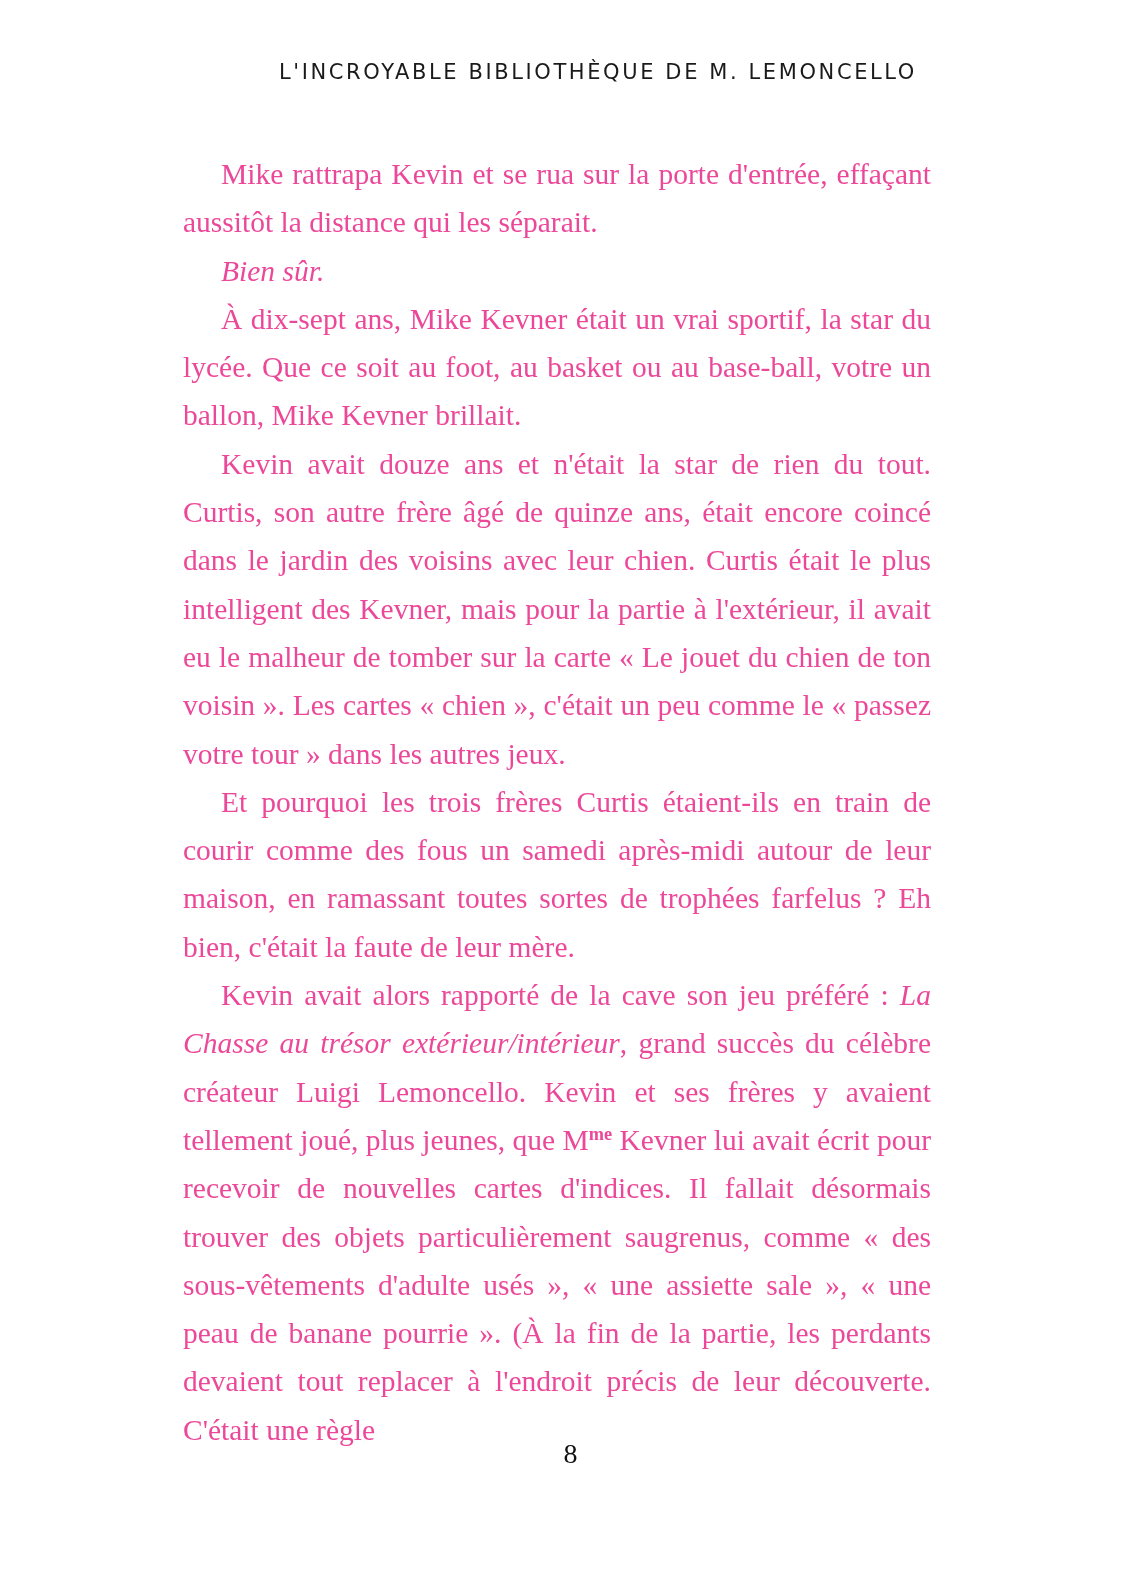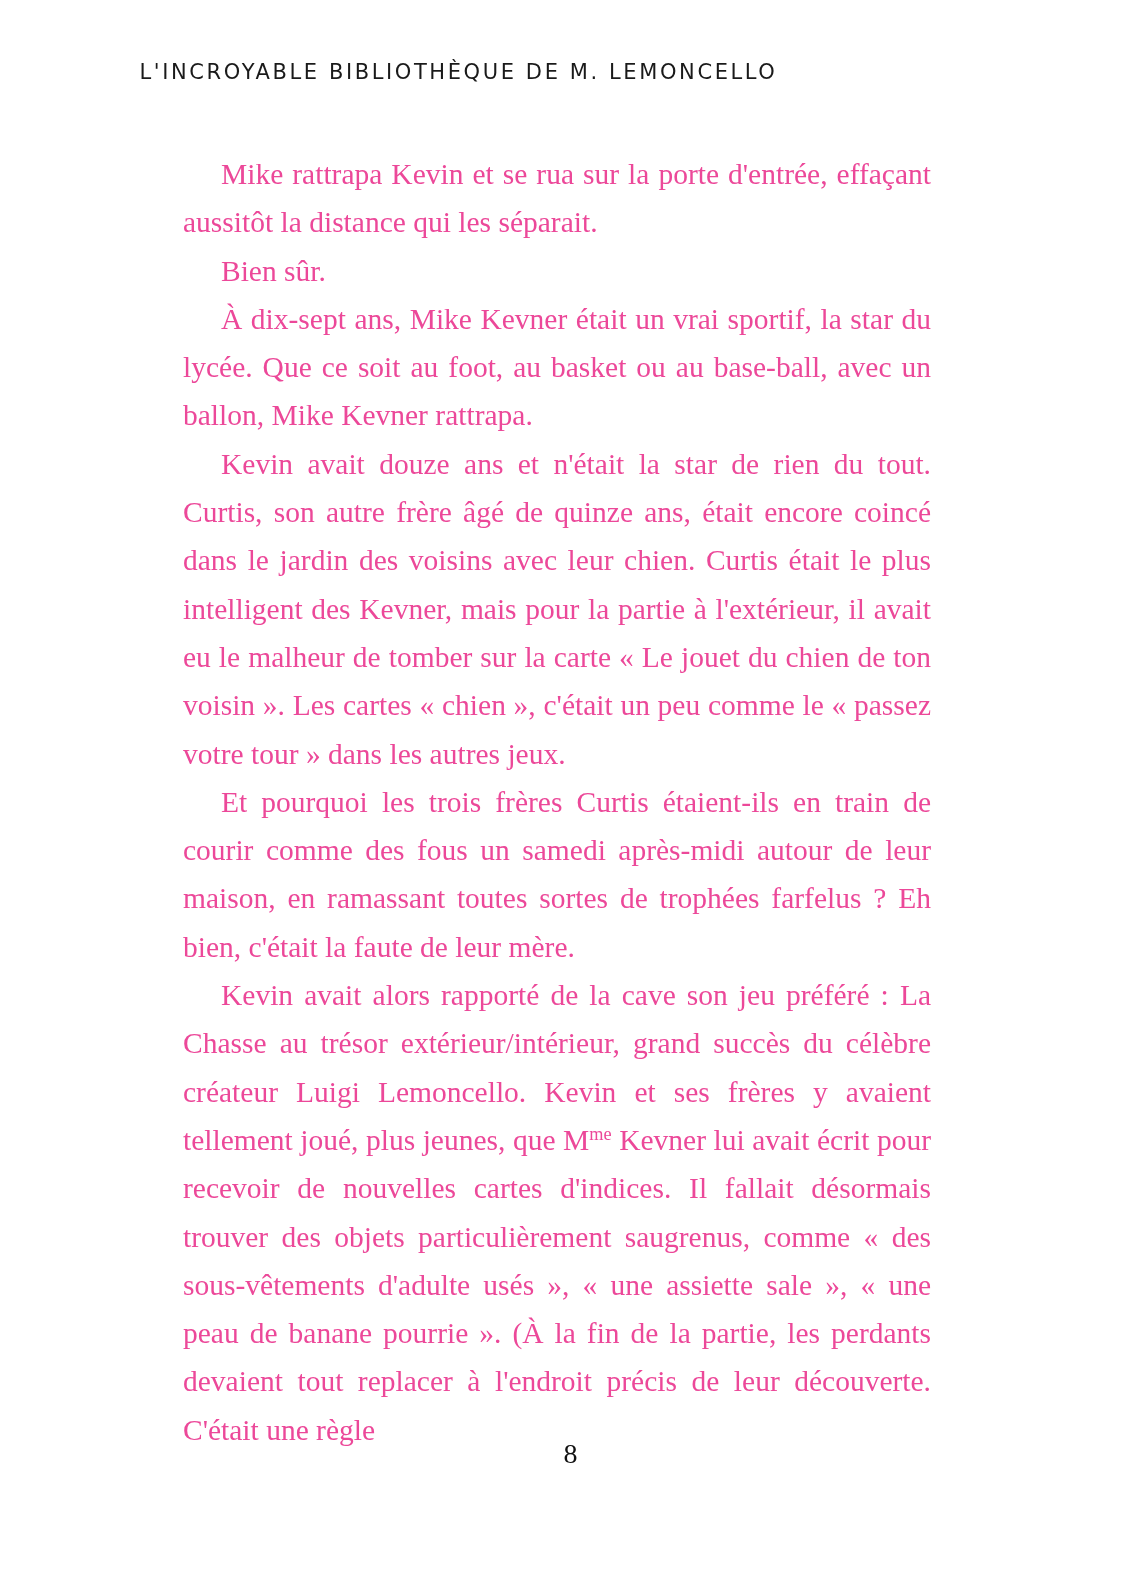--- a/index.html
+++ b/index.html
@@ -20,21 +20,21 @@
     top: 0; left: 0;
     width: 1141px;
     height: 1573px;
     background: #ffffff;
   }
   .running-head {
     position: absolute;
     top: 60px;
     left: 0;
     width: 917px;
-    text-align: center;
+    text-align: right;
     font-family: "DejaVu Sans", sans-serif;
     font-size: 21px;
     letter-spacing: 2.6px;
     color: #1a1a1a;
     white-space: nowrap;
   }
   .body-text {
     position: absolute;
     top: 150px;
     left: 183px;
@@ -43,25 +43,27 @@
     line-height: 48.3px;
     text-align: justify;
     text-justify: inter-word;
     color: #ec4899;
   }
   .body-text p {
     margin: 0;
     text-indent: 38px;
   }
   .it {
+    font-style: italic;
   }
   sup.ord {
     font-size: 0.62em;
     vertical-align: 0.55em;
     line-height: 0;
+    font-weight: bold;
   }
   .folio {
     position: absolute;
     top: 1438px;
     left: 0;
     width: 1141px;
     text-align: center;
     font-size: 28px;
     color: #111111;
   }
@@ -72,21 +74,21 @@
 <div class="page">
 
   <div class="running-head">L'INCROYABLE BIBLIOTHÈQUE DE M. LEMONCELLO</div>
 
   <div class="body-text">
 
     <p>Mike rattrapa Kevin et se rua sur la porte d'entrée, effaçant aussitôt la distance qui les séparait.</p>
 
     <p class="it">Bien sûr.</p>
 
-    <p>À dix-sept ans, Mike Kevner était un vrai sportif, la star du lycée. Que ce soit au foot, au basket ou au base-ball, avec un ballon, Mike Kevner rattrapa.</p>
+    <p>À dix-sept ans, Mike Kevner était un vrai sportif, la star du lycée. Que ce soit au foot, au basket ou au base-ball, votre un ballon, Mike Kevner brillait.</p>
 
     <p>Kevin avait douze ans et n'était la star de rien du tout. Curtis, son autre frère âgé de quinze ans, était encore coincé dans le jardin des voisins avec leur chien. Curtis était le plus intelligent des Kevner, mais pour la partie à l'extérieur, il avait eu le malheur de tomber sur la carte « Le jouet du chien de ton voisin ». Les cartes « chien », c'était un peu comme le « passez votre tour » dans les autres jeux.</p>
 
     <p>Et pourquoi les trois frères Curtis étaient-ils en train de courir comme des fous un samedi après-midi autour de leur maison, en ramassant toutes sortes de trophées farfelus ? Eh bien, c'était la faute de leur mère.</p>
 
 
     <p><span>Kevin avait alors rapporté de la cave son jeu préféré : </span><span class="it">La Chasse au trésor extérieur/intérieur</span><span>, grand succès du célèbre créateur Luigi Lemoncello. Kevin et ses frères y avaient tellement joué, plus jeunes, que M</span><sup class="ord">me</sup><span> Kevner lui avait écrit pour recevoir de nouvelles cartes d'indices. Il fallait désormais trouver des objets particulièrement saugrenus, comme « des sous-vêtements d'adulte usés », « une assiette sale », « une peau de banane pourrie ». (À la fin de la partie, les perdants devaient tout replacer à l'endroit précis de leur découverte. C'était une règle</span></p>
 
   </div>
 

